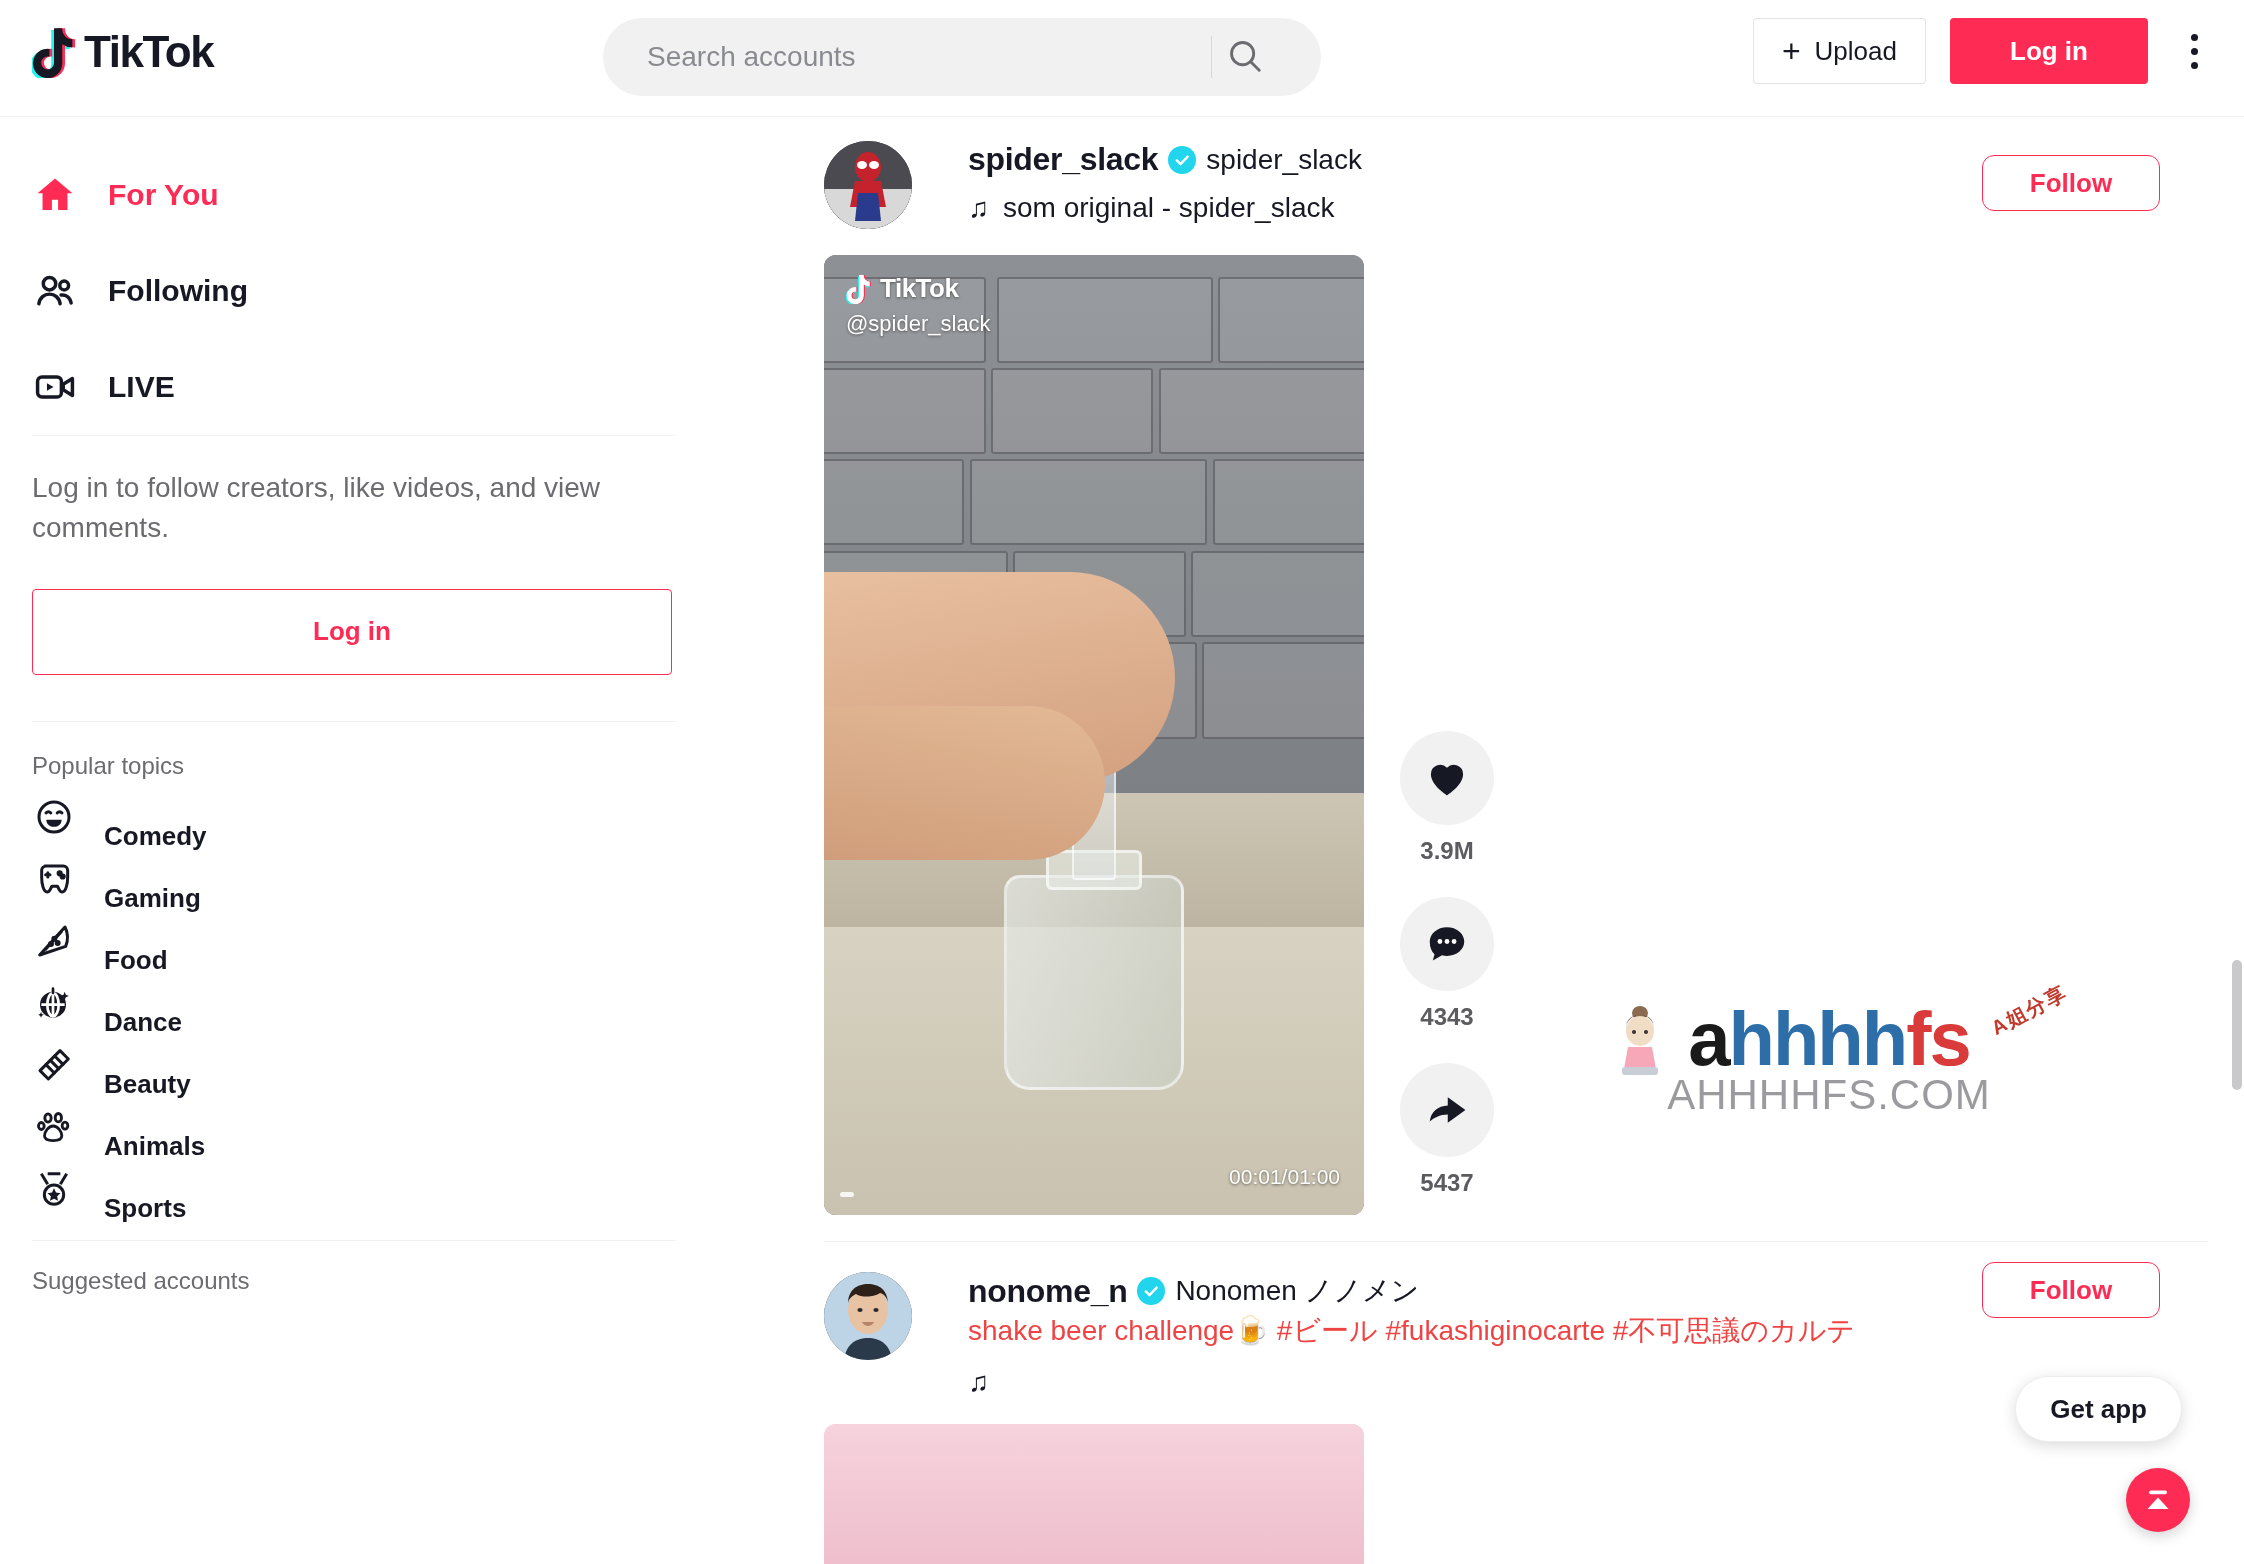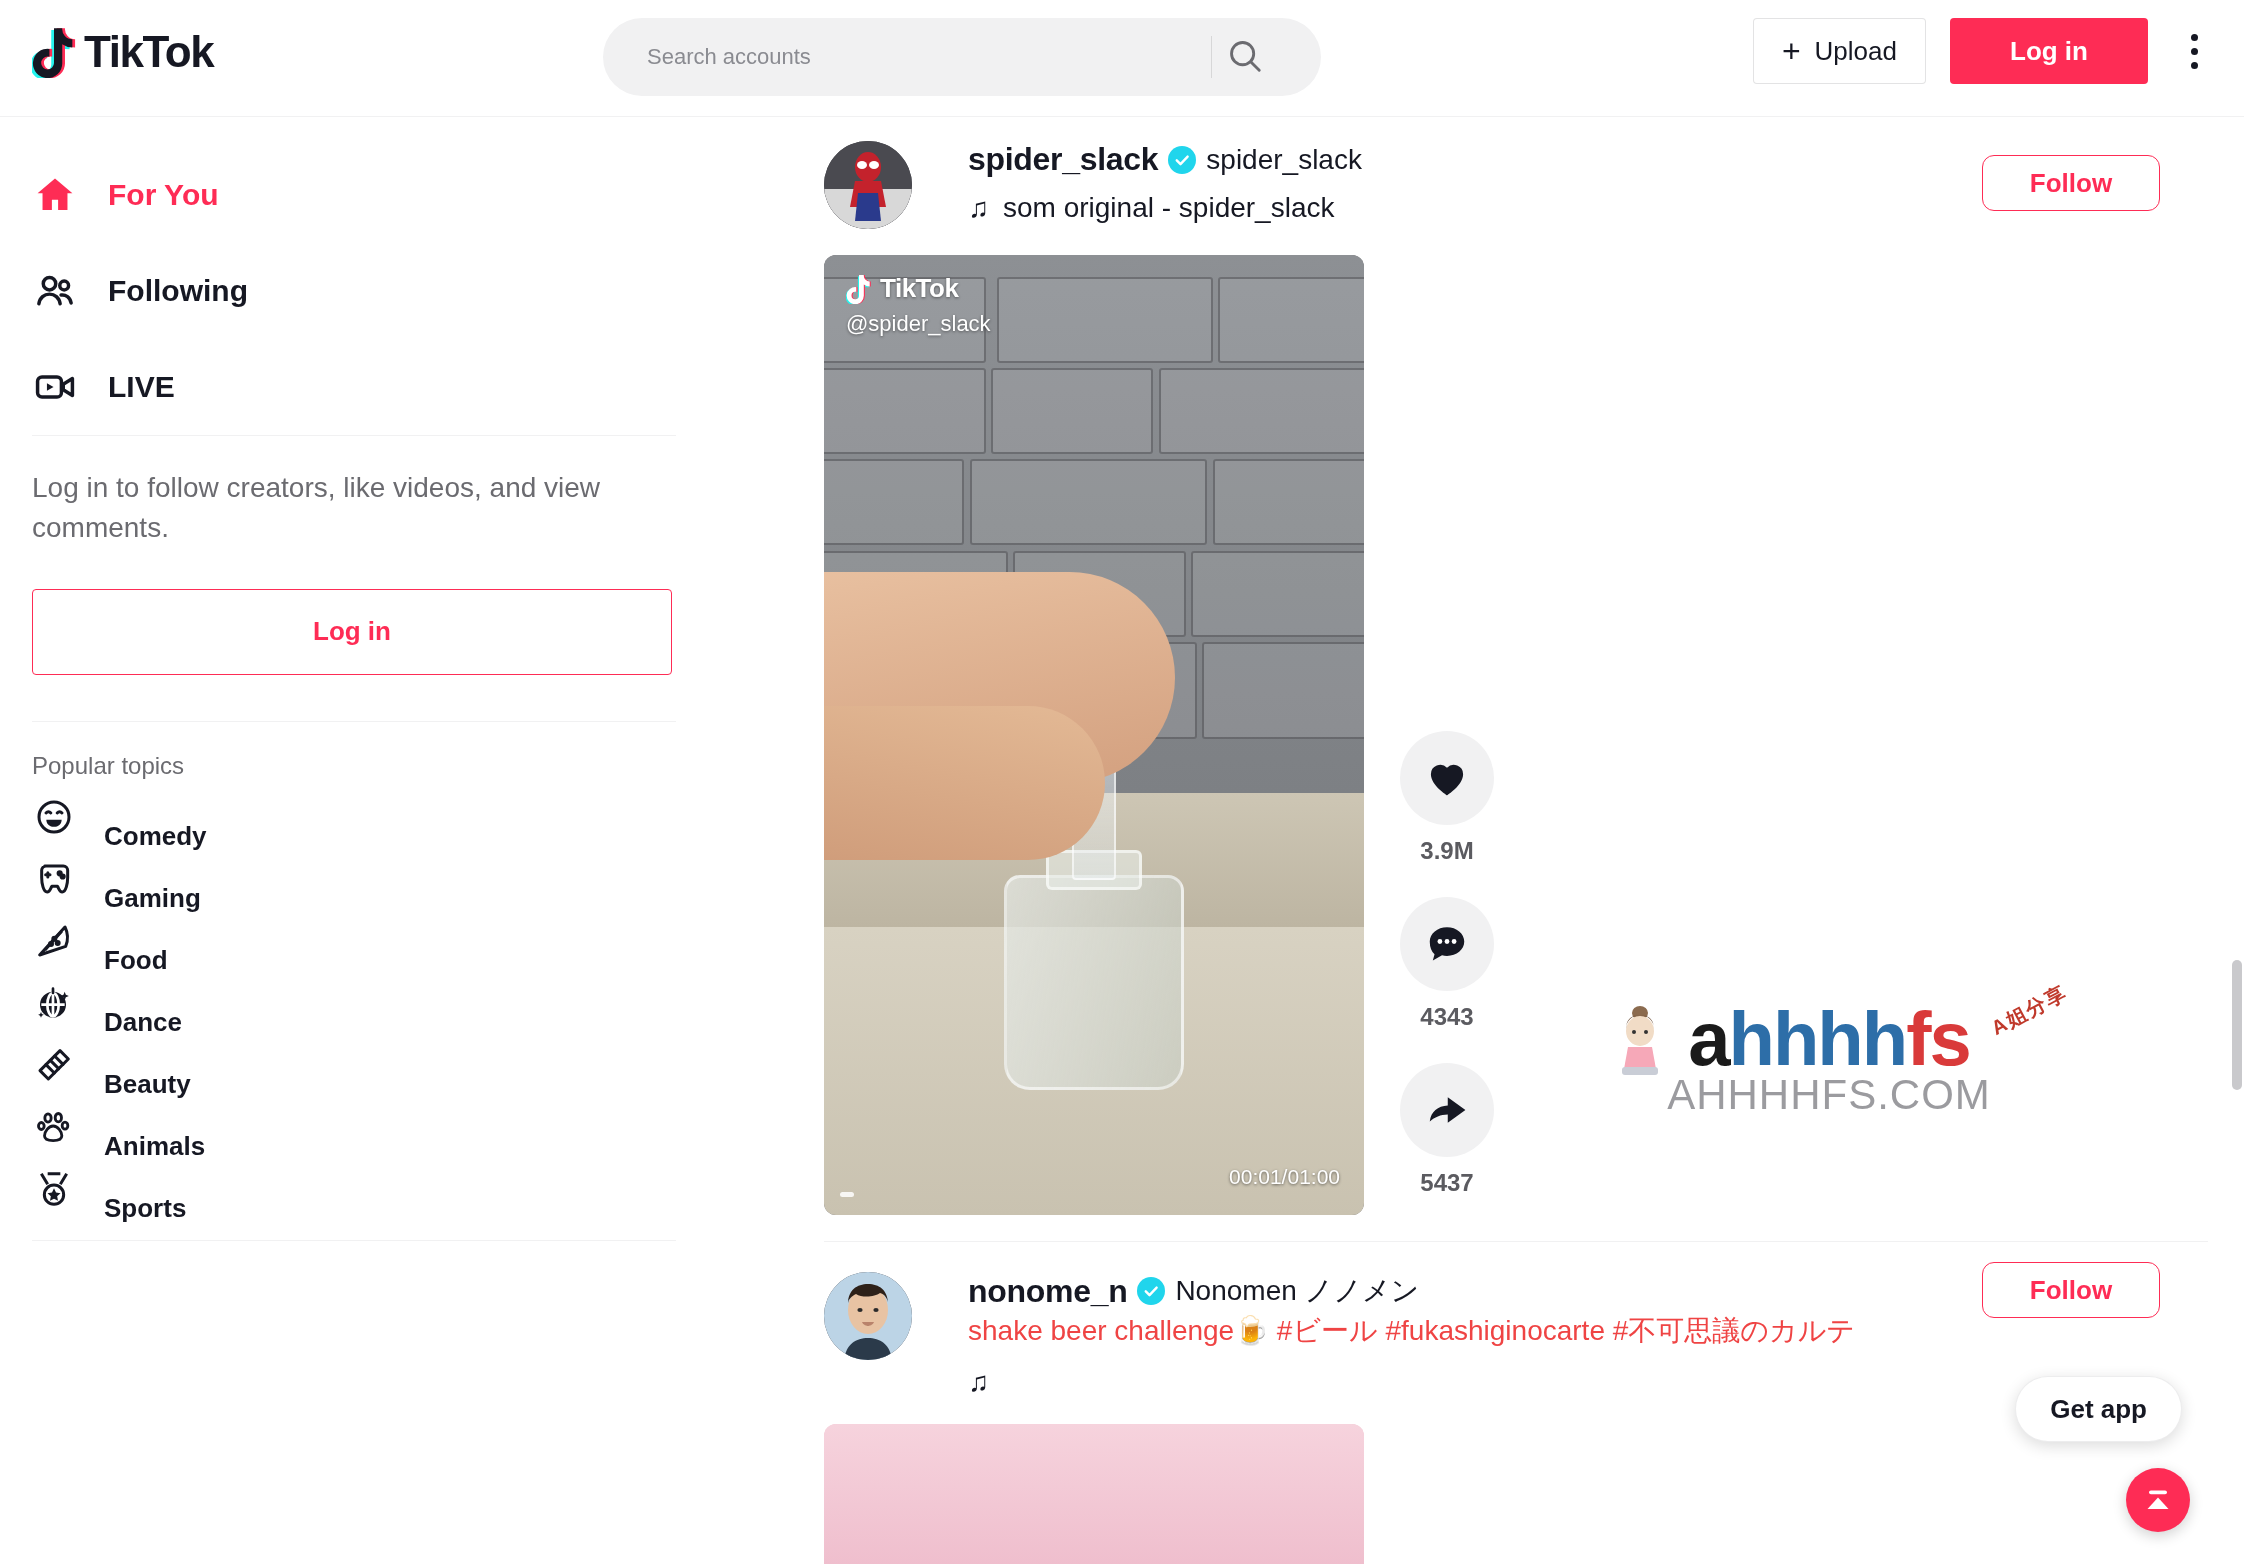--- a/index.html
+++ b/index.html
@@ -29,21 +29,21 @@
 
   .search-wrap{
     position:absolute; left:603px; top:18px;
     width:718px; height:78px;
     background:#f1f1f2; border-radius:92px;
     display:flex; align-items:center;
   }
   .search-input{
     border:0; outline:none; background:transparent;
     font-family:"Liberation Sans", sans-serif;
-    font-size:22px; color:#000000;
+    font-size:28px; color:#000000;
     padding:0 0 0 44px; width:600px; height:70px;
   }
   .search-input::placeholder{ color:#8a8b91; }
   .search-divider{
     width:1px; height:42px; background:#d7d7d8; margin-left:8px;
   }
   .search-btn{
     width:66px; height:70px; display:flex; align-items:center;
     justify-content:center; background:transparent; border:0; cursor:pointer;
   }
@@ -455,20 +455,21 @@
       <svg width="40" height="40" viewBox="0 0 24 24" fill="none" stroke="#161823" stroke-width="1.8" stroke-linejoin="round">
         <path d="M4.4 2.8l3.8 6.4M19.6 2.8l-3.8 6.4M8.2 2.8h7.6"></path>
         <circle cx="12" cy="15.4" r="5.8"></circle>
         <path d="m12 11.6 1.2 2.5 2.7.4-2 1.9.5 2.7-2.4-1.3-2.4 1.3.5-2.7-2-1.9 2.7-.4z" fill="#161823" stroke="none"></path>
       </svg>
     </span>
     <span class="topic-label">Sports</span>
   </div>
 
   <div class="divider" style="margin-top:20px"></div>
+  <div class="suggested-title">Suggested accounts</div>
 </div>
 
 <div class="feed">
 
   <div class="post">
     <div class="post-top">
       <div class="avatar">
         <svg width="88" height="88" viewBox="0 0 88 88">
           <rect width="88" height="88" fill="#4a4a50"></rect>
           <rect y="48" width="88" height="40" fill="#d8d8d8"></rect>

